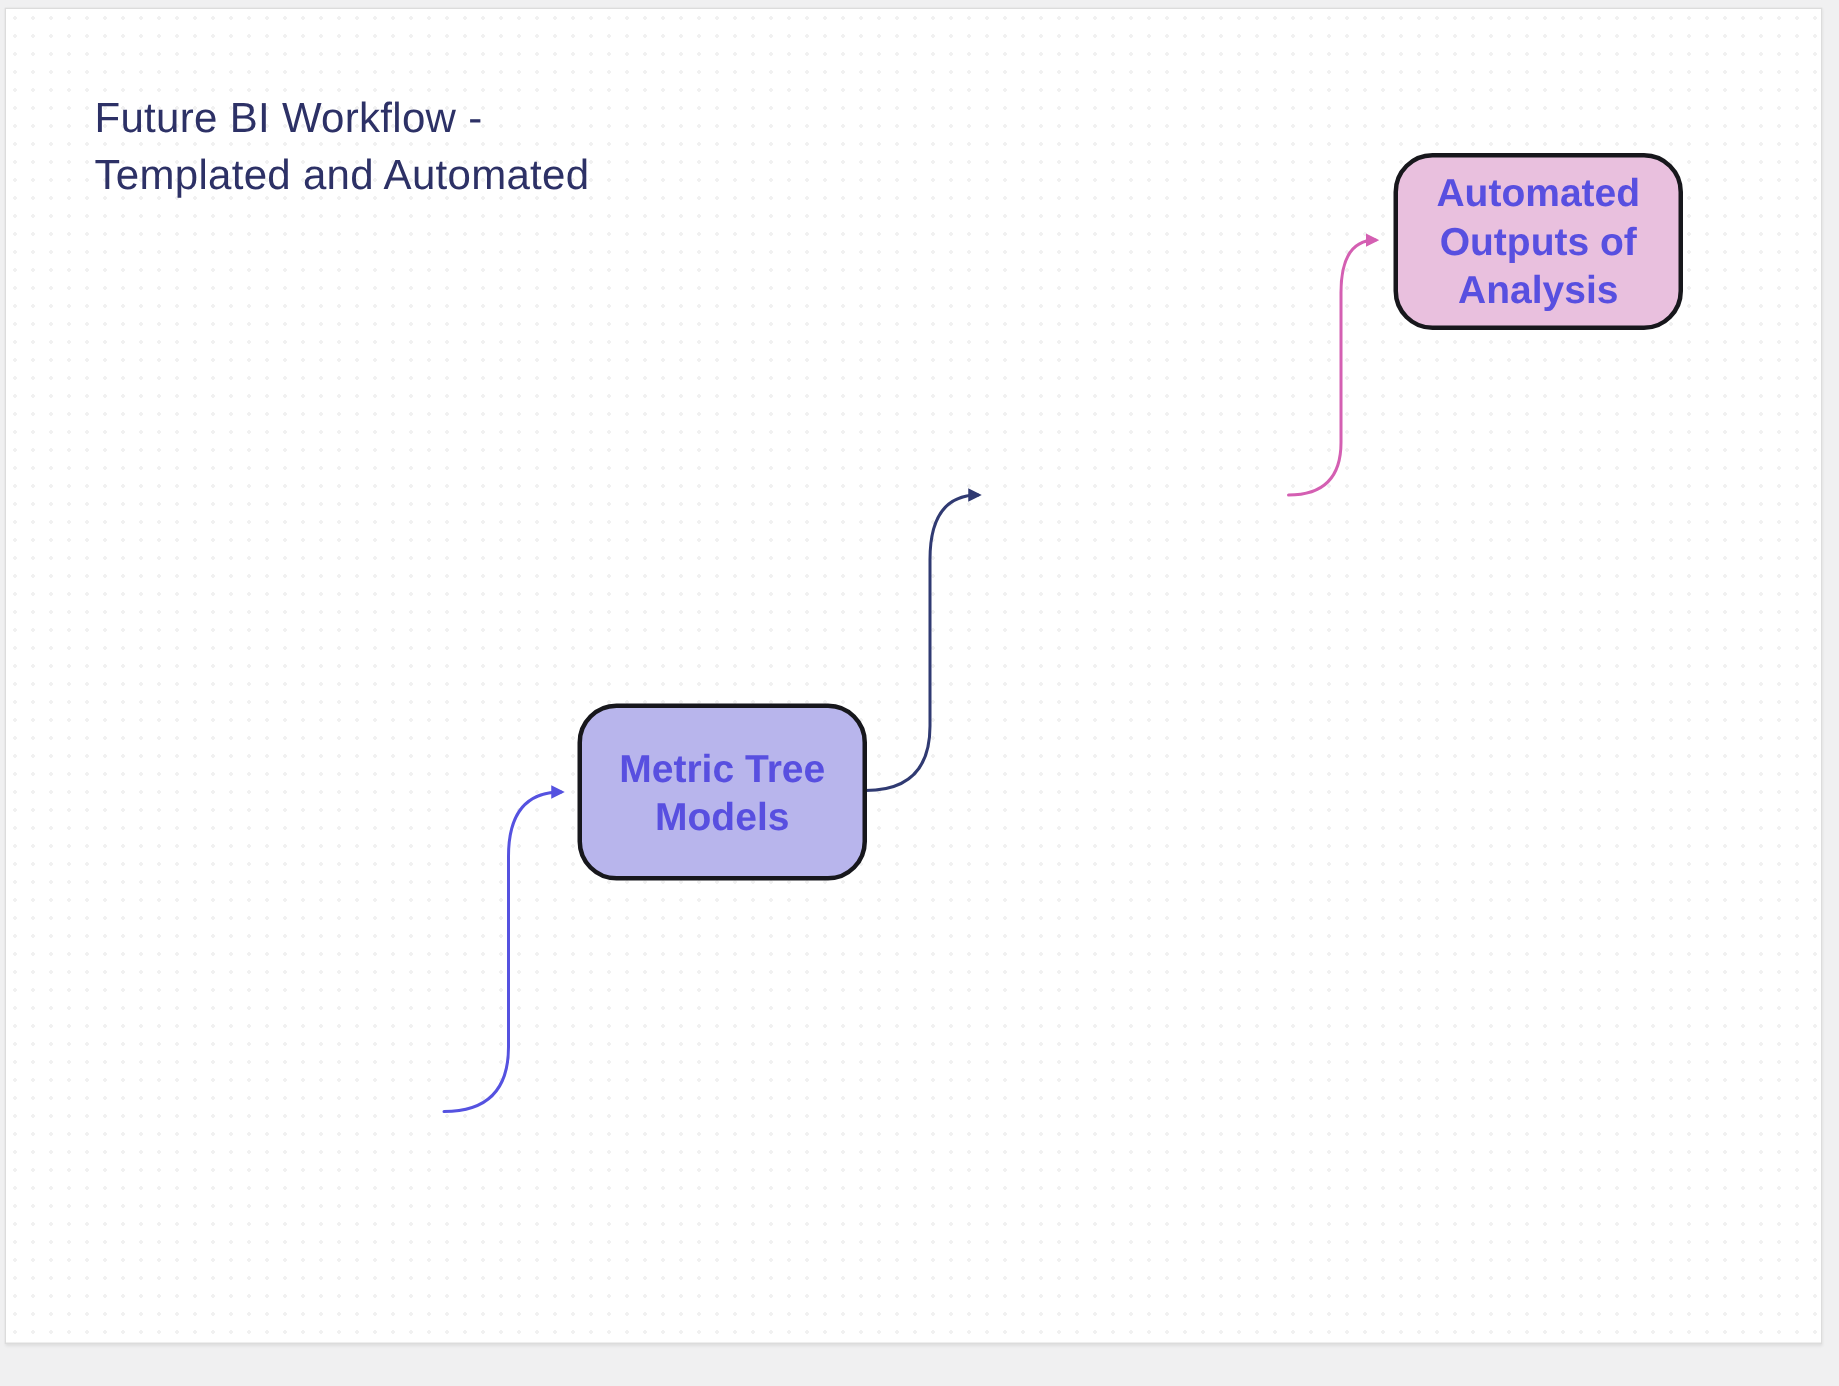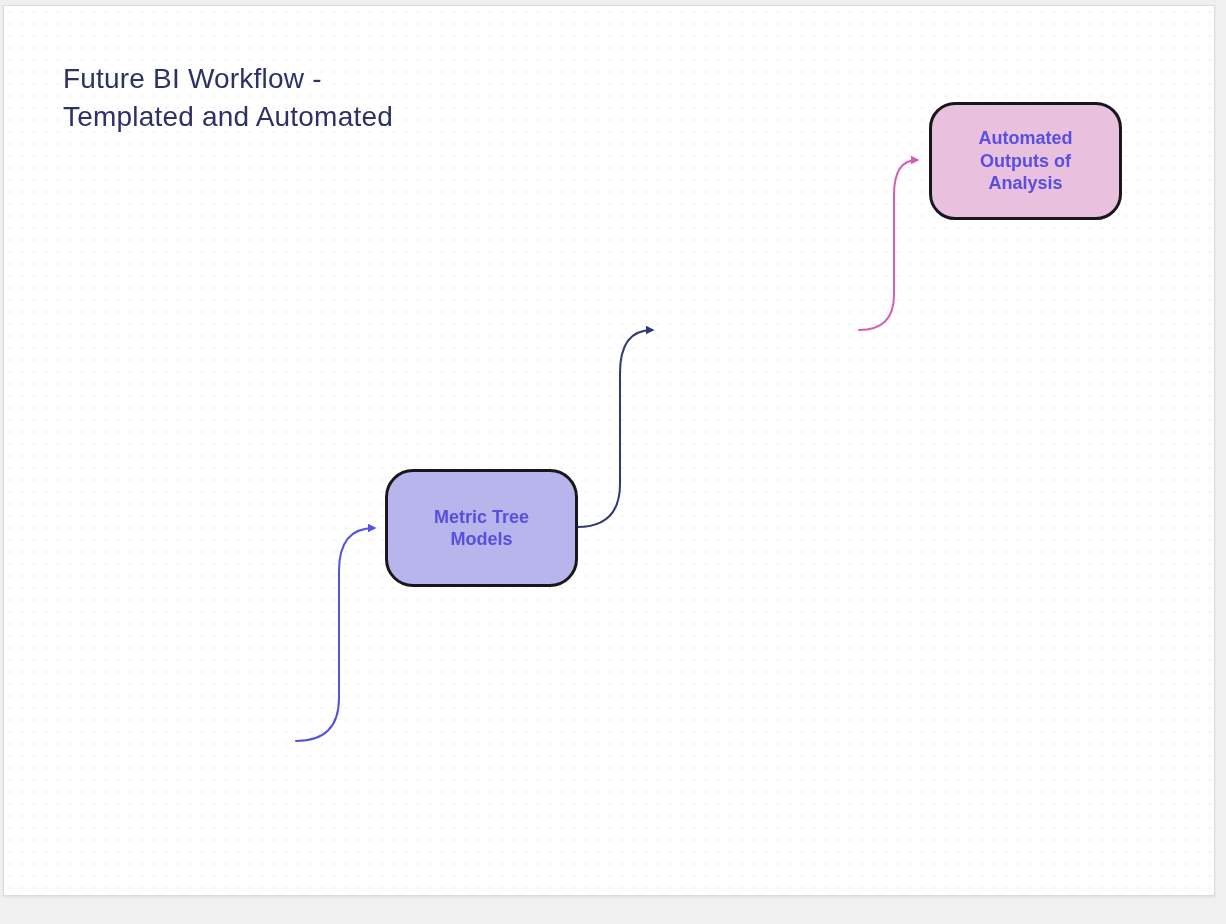--- a/index.html
+++ b/index.html
@@ -37,28 +37,28 @@
   }
   .node {
     position: absolute;
     border: 3px solid #17171c;
     border-radius: 26px;
     display: flex;
     align-items: center;
     justify-content: center;
     text-align: center;
     font-weight: 700;
-    font-size: 18px;
+    font-size: 26px;
     line-height: 1.25;
     color: #584fe0;
     padding: 8px 20px;
     cursor: pointer;
   }
   .node-facts     { left: 109px; top: 678px; width: 184px; height: 120px; background: #f8f8f9; }
-  .node-metric    { left: 381px; top: 463px; width: 193px; height: 118px; background: #b8b5ec; border-radius: 28px; }
+  .node-metric    { left: 381px; top: 463px; width: 193px; height: 118px; background: #b8b5ec; }
   .node-templated { left: 660px; top: 267px; width: 196px; height: 115px; background: #e9c0de; }
   .node-automated { left: 925px; top:  96px; width: 193px; height: 118px; background: #e9c0de; }
   .node-automated .node-label { max-width: 150px; }
   .node-metric .node-label    { max-width: 150px; }
   .node-templated .node-label { max-width: 140px; }
 </style>
 </head>
 <body>
 
 <div class="page">

